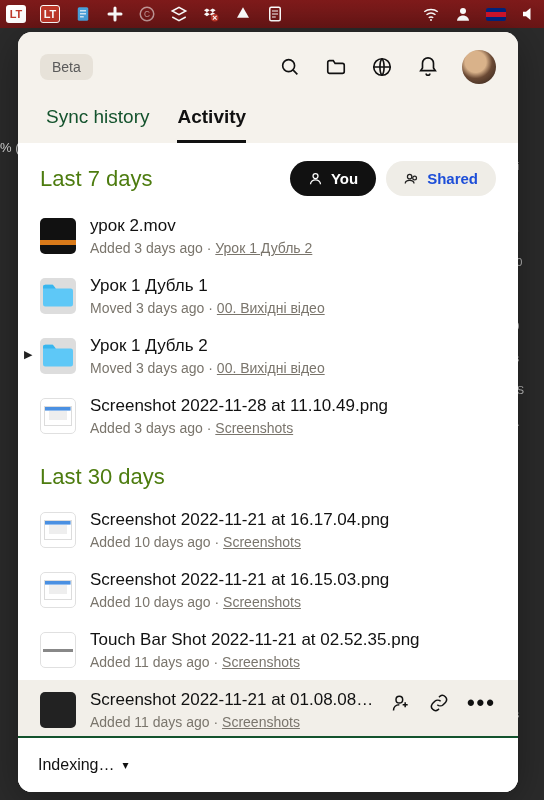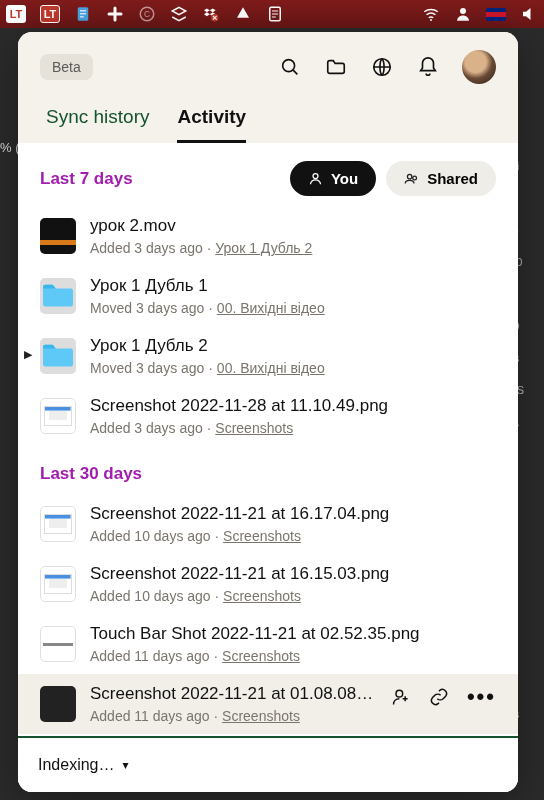--- a/index.html
+++ b/index.html
@@ -134,37 +134,37 @@
     overflow-y: auto;
     padding-bottom: 70px;
   }
 
   .section-row {
     display: flex;
     align-items: center;
     padding: 18px 22px 10px 22px;
   }
   .section-title {
-    font-size: 17px;
-    font-weight: 700;
-    color: #a21caf;
+    font-size: 22px;
+    font-weight: 400;
+    color: #4d7c0f;
     flex: 1;
   }
   .pill {
     display: inline-flex;
     align-items: center;
     gap: 8px;
     border-radius: 999px;
     padding: 9px 18px;
     font-size: 15px;
     font-weight: 600;
     cursor: pointer;
   }
   .pill-dark { background: #111; color: #fff; margin-right: 10px; }
-  .pill-light { background: #efede7; color: #000000; }
+  .pill-light { background: #efede7; color: #1d4ed8; }
   .pill svg { width: 15px; height: 15px; }
 
   .item {
     display: flex;
     align-items: flex-start;
     gap: 14px;
     padding: 10px 22px;
     position: relative;
   }
   .item.hover { background: #f2efe9; }

